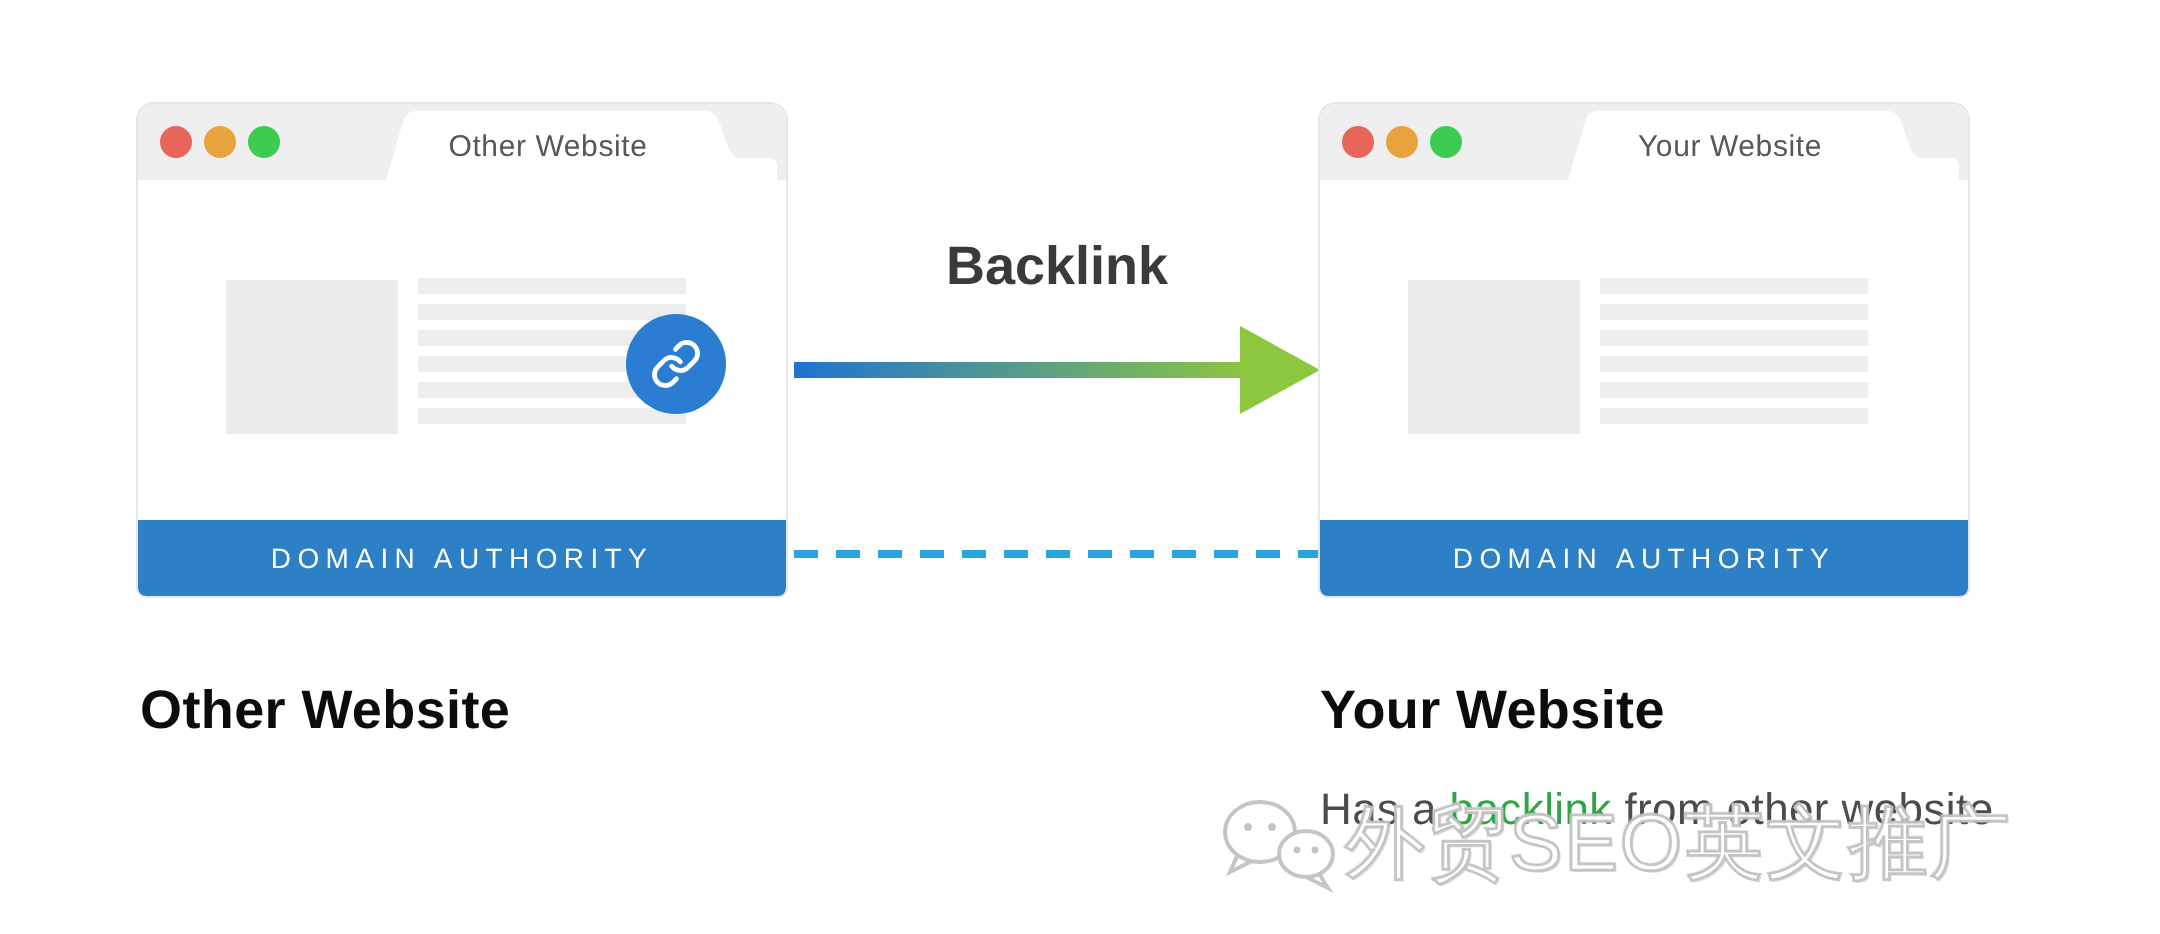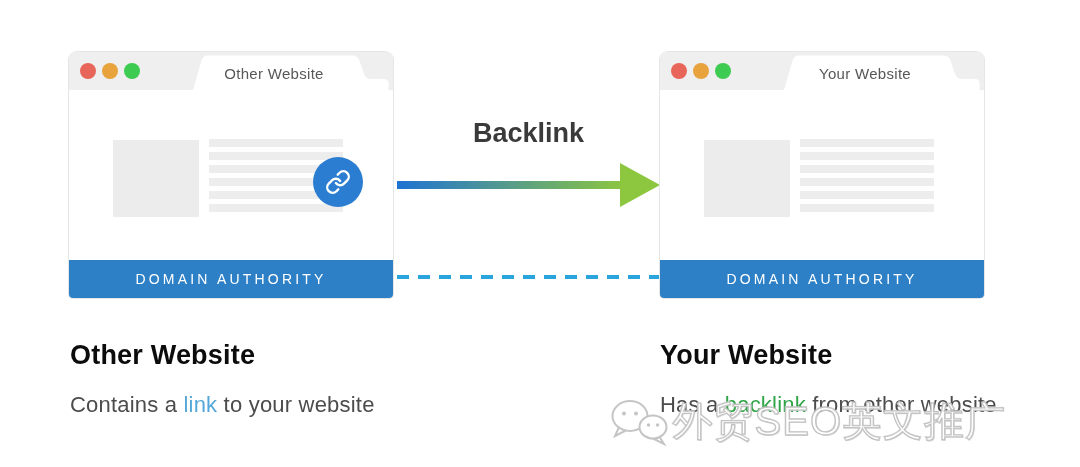--- a/index.html
+++ b/index.html
@@ -135,21 +135,20 @@
         <span class="line"></span>
         <span class="line"></span>
         <span class="line"></span>
       </div>
     </div>
     <div class="win-footer">DOMAIN AUTHORITY</div>
   </div>
 
   <div class="caption left">
     <h2>Other Website</h2>
-    <p><span>Contains a </span><span class="hl-blue">link</span><span> to your website</span></p>
   </div>
 
   <div class="caption right">
     <h2>Your Website</h2>
     <p><span>Has a </span><span class="hl-green">backlink</span><span> from other website</span></p>
   </div>
 
   <div class="watermark">
     <svg width="60" height="54" viewBox="0 0 60 52">
       <g stroke="#c3c3c3" stroke-width="2" fill="#ffffff">

